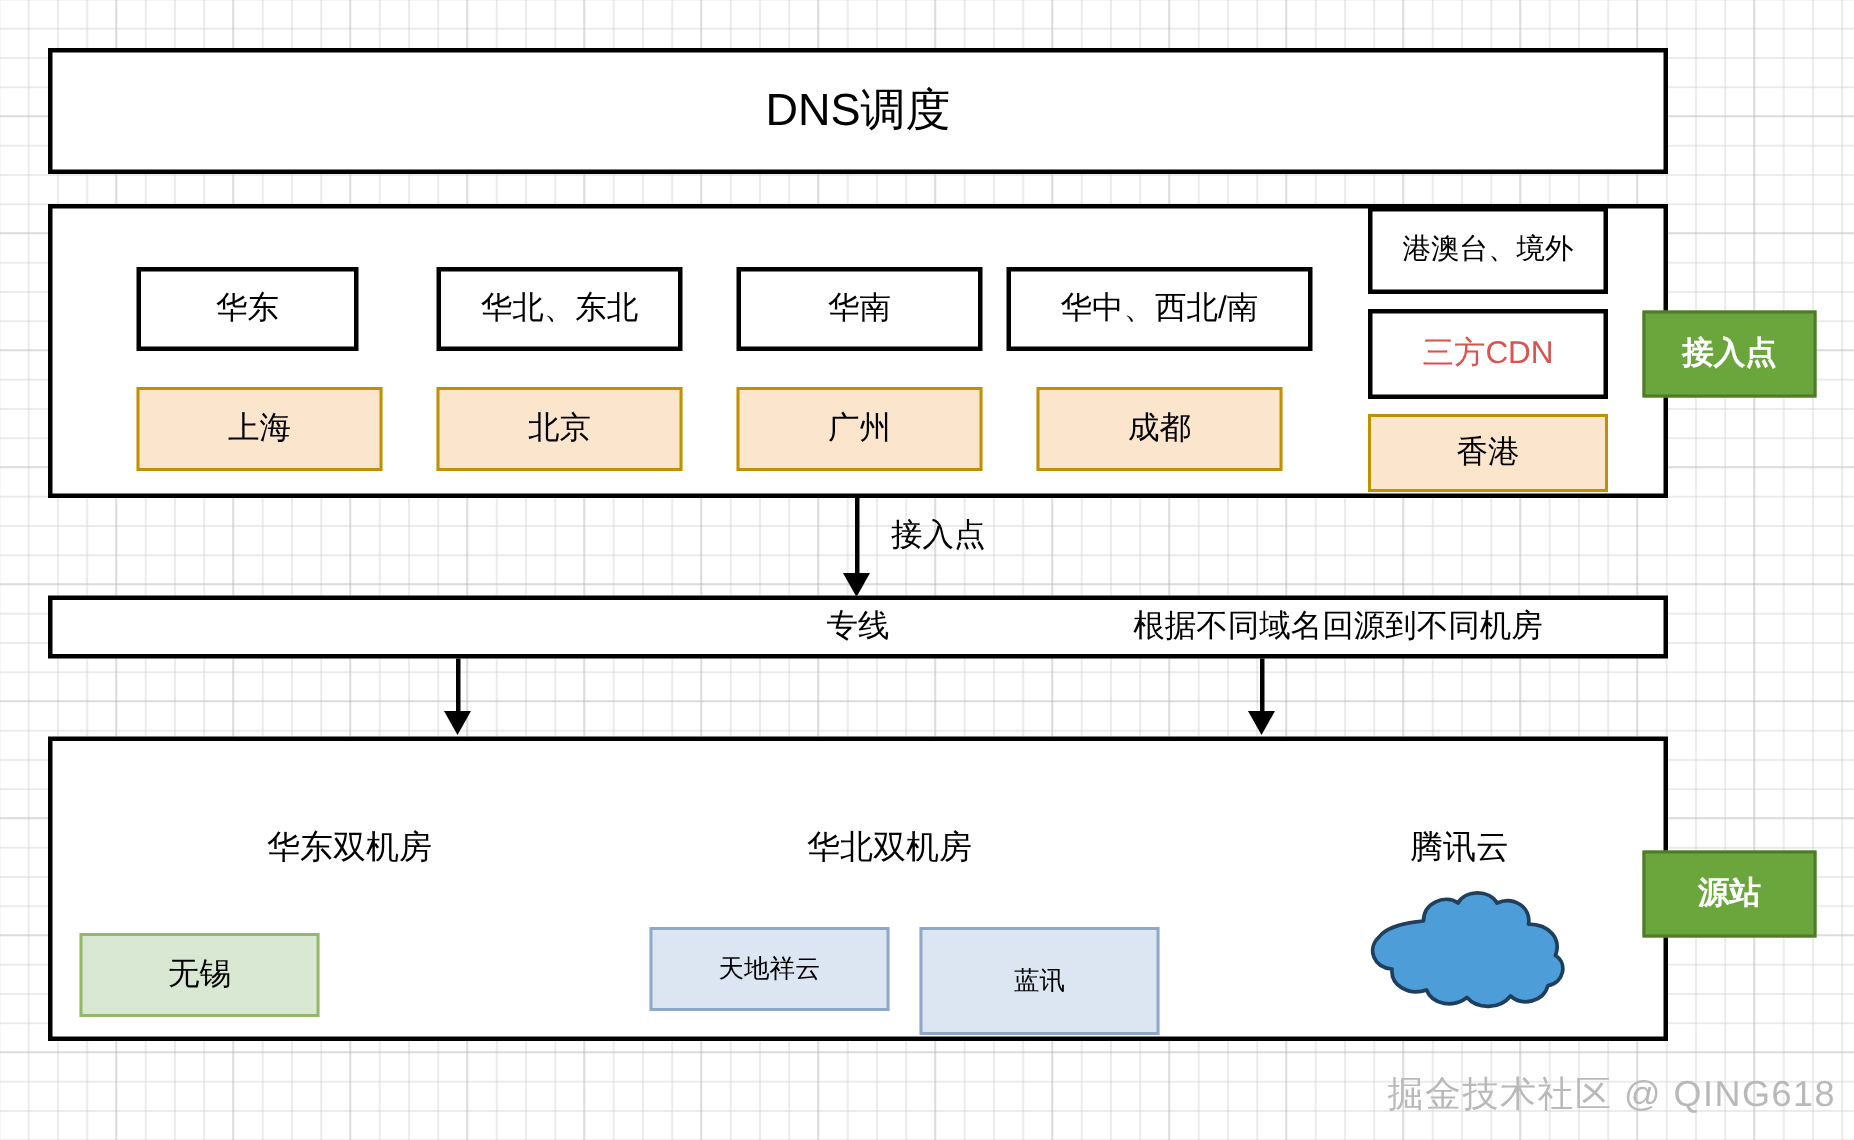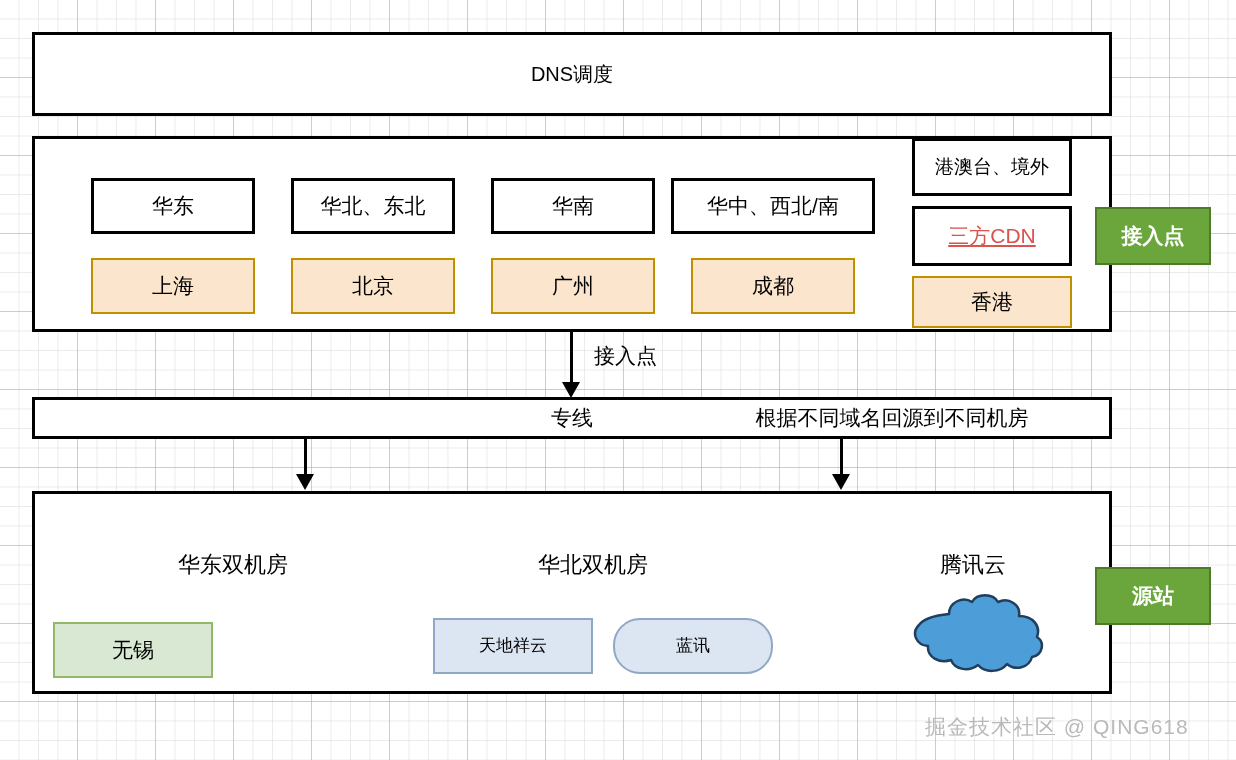--- a/index.html
+++ b/index.html
@@ -112,41 +112,41 @@
     width: 0;
     height: 0;
     border-left: 9px solid transparent;
     border-right: 9px solid transparent;
     border-top: 16px solid #000000;
   }
 
   
   .watermark {
     color: #b9b9b9;
-    font-size: 21px;
+    font-size: 24px;
     letter-spacing: 1px;
     white-space: nowrap;
     background: transparent;
   }
 
   
   .cloud-wrap { pointer-events: none; }
 </style>
 </head>
 <body>
 
 <div id="canvas">
 
   <div class="abs panel ctr" style="left:32px; top:32px; width:1080px; height:84px;">
-    <span class="label-title" style="font-size:20px;">DNS调度</span>
+    <span class="label-title" style="font-size:30px;">DNS调度</span>
   </div>
 
   <div class="abs panel" style="left:32px; top:136px; width:1080px; height:196px;"></div>
 
-  <div class="abs node-white ctr" style="left:91px; top:178px; width:164px; height:56px;">
+  <div class="abs node-white ctr" style="left:91px; top:178px; width:148px; height:56px;">
     <span>华东</span>
   </div>
   <div class="abs node-white ctr" style="left:291px; top:178px; width:164px; height:56px;">
     <span>华北、东北</span>
   </div>
   <div class="abs node-white ctr" style="left:491px; top:178px; width:164px; height:56px;">
     <span>华南</span>
   </div>
   <div class="abs node-white ctr" style="left:671px; top:178px; width:204px; height:56px;">
     <span>华中、西北/南</span>
@@ -161,21 +161,21 @@
   <div class="abs node-orange ctr" style="left:491px; top:258px; width:164px; height:56px;">
     <span>广州</span>
   </div>
   <div class="abs node-orange ctr" style="left:691px; top:258px; width:164px; height:56px;">
     <span>成都</span>
   </div>
 
   <div class="abs node-white ctr" style="left:912px; top:138px; width:160px; height:58px;">
     <span style="font-size:19px;">港澳台、境外</span>
   </div>
-  <div class="abs node-white ctr red-text" style="left:912px; top:206px; width:160px; height:60px;text-decoration:underline;">
+  <div class="abs node-white ctr red-text" style="left:912px; top:206px; width:160px; height:60px;">
     <span>三方CDN</span>
   </div>
   <div class="abs node-orange ctr" style="left:912px; top:276px; width:160px; height:52px;">
     <span>香港</span>
   </div>
 
   <div class="abs tag-green ctr" style="left:1095px; top:207px; width:116px; height:58px;">
     <span>接入点</span>
   </div>
 
@@ -199,21 +199,21 @@
   <div class="abs label-title ctr" style="left:493px; top:548px; width:200px; height:34px;">华北双机房</div>
   <div class="abs label-title ctr" style="left:873px; top:548px; width:200px; height:34px;">腾讯云</div>
 
   <div class="abs node-green ctr" style="left:53px; top:622px; width:160px; height:56px;">
     <span>无锡</span>
   </div>
 
   <div class="abs node-blue ctr" style="left:433px; top:618px; width:160px; height:56px;">
     <span>天地祥云</span>
   </div>
-  <div class="abs node-blue ctr" style="left:613px; top:618px; width:160px; height:56px;border-radius:27px;">
+  <div class="abs node-blue ctr" style="left:613px; top:618px; width:160px; height:72px;">
     <span>蓝讯</span>
   </div>
 
   <div class="abs cloud-wrap" style="left:905px; top:592px; width:146px; height:82px;">
     <svg width="146" height="82" viewBox="0 0 146 82" xmlns="http://www.w3.org/2000/svg">
       <path d="M44 22
                C44 10, 58 4, 67 10
                C72 1, 88 1, 93 10
                C104 5, 116 13, 114 24
                C128 24, 136 34, 132 45

